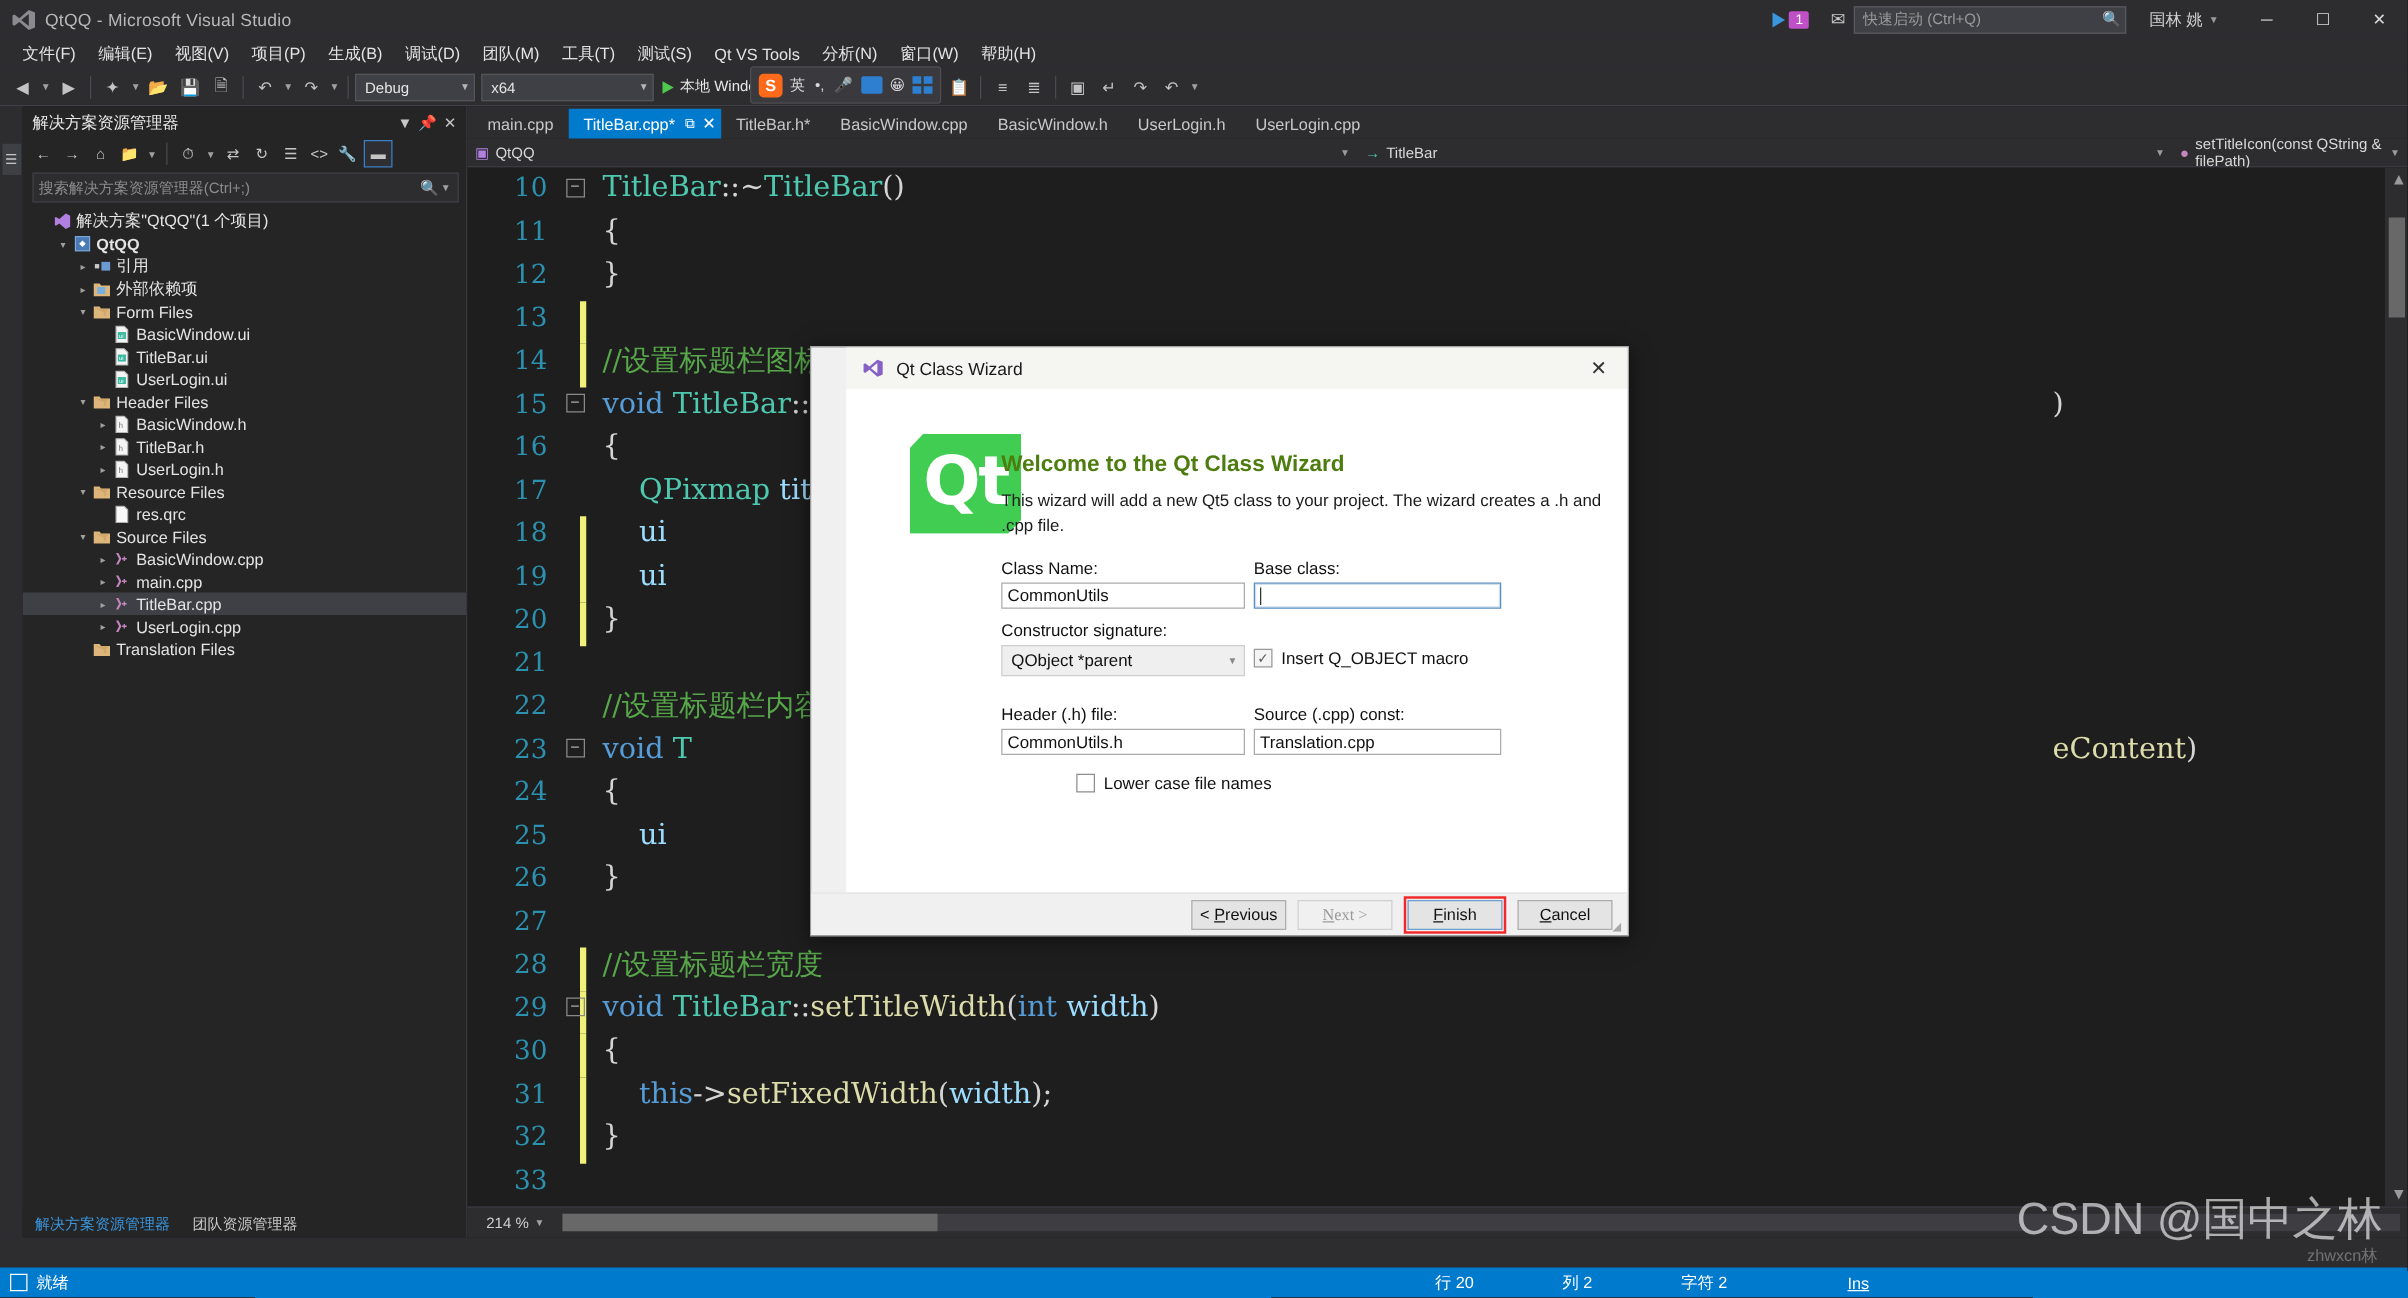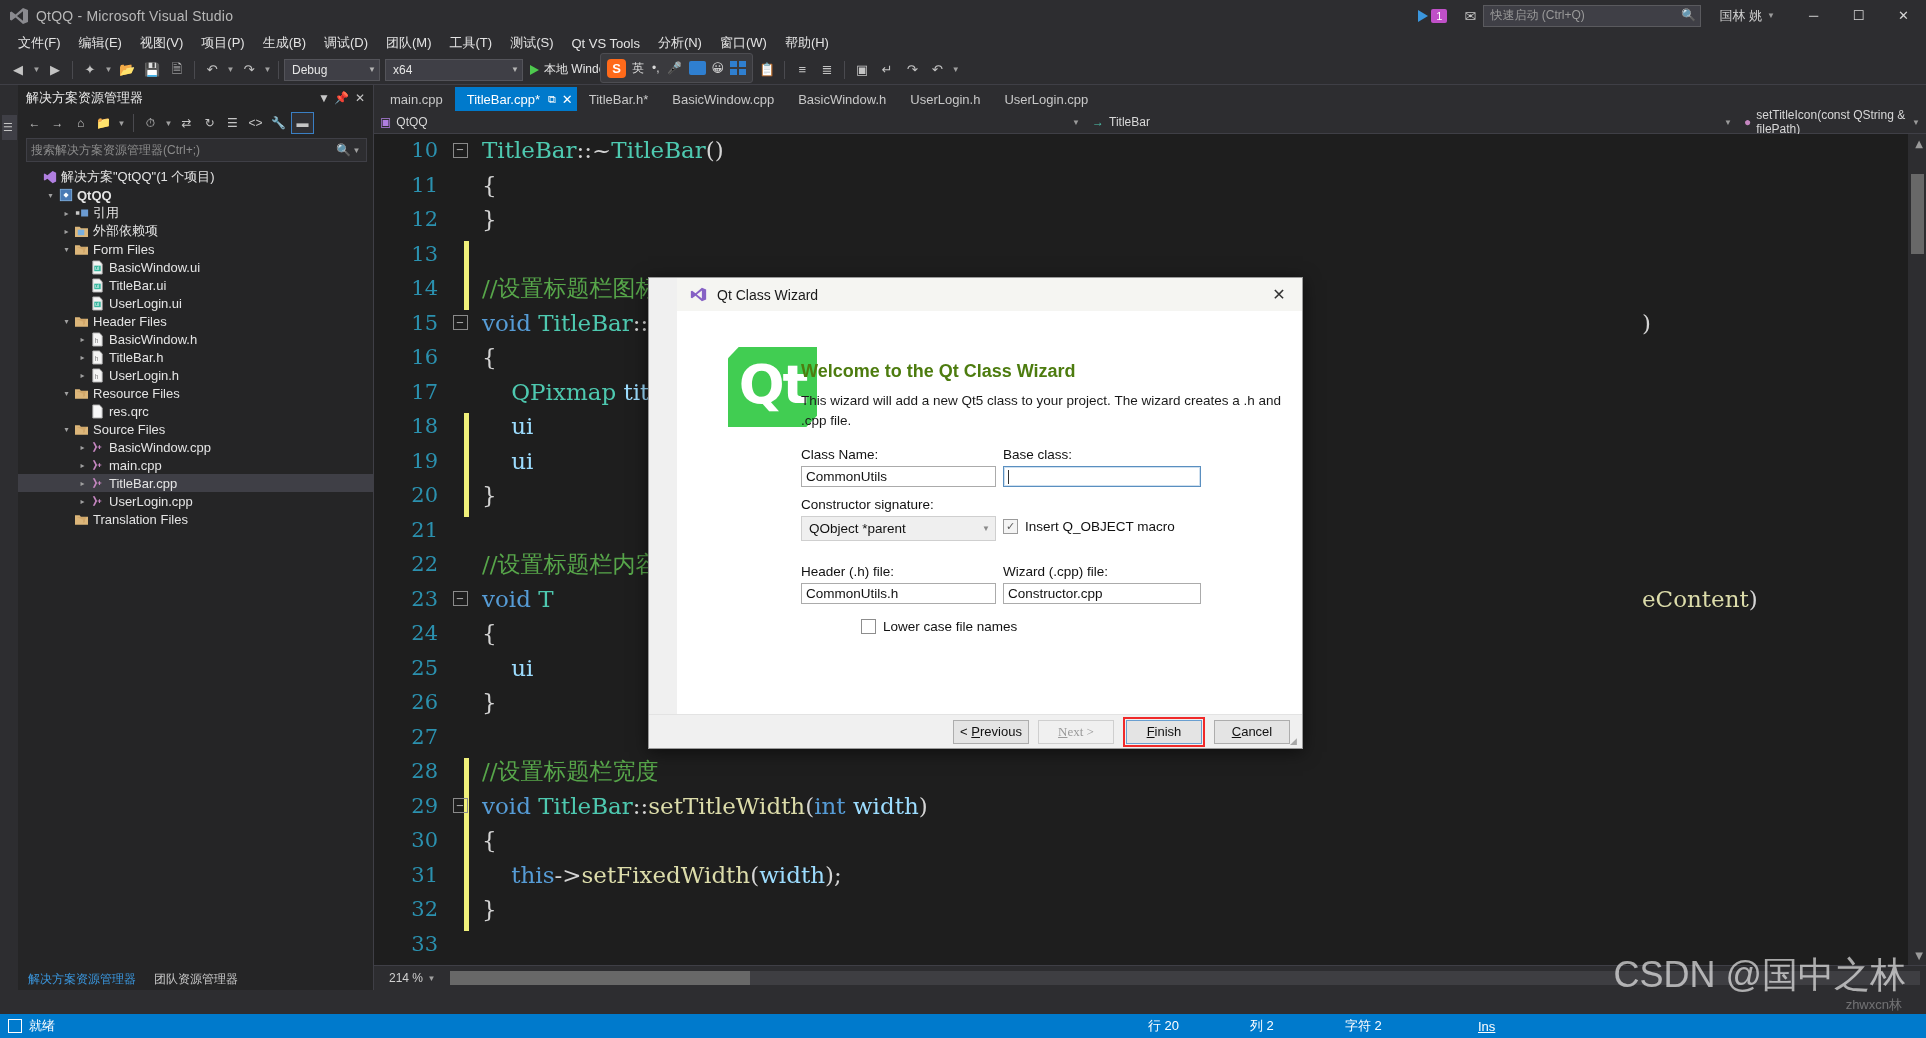--- a/index.html
+++ b/index.html
@@ -791,23 +791,23 @@
       <div class="cbx" style="left:326px;top:208px;">
         <span class="box checked">✓</span>
         <span>Insert Q_OBJECT macro</span>
       </div>
 
       <div class="fld-label" style="left:124px;top:253px;">Header (.h) file:</div>
       <div class="fld" style="left:124px;top:272px;width:195px;">
         <span>CommonUtils.h</span>
       </div>
 
-      <div class="fld-label" style="left:326px;top:253px;">Wizard (.cpp) file:</div>
+      <div class="fld-label" style="left:326px;top:253px;">Source (.cpp) const:</div>
       <div class="fld" style="left:326px;top:272px;width:198px;">
-        <span>Constructor.cpp</span>
+        <span>Translation.cpp</span>
       </div>
 
       <div class="cbx" style="left:136px;top:308px;margin-left:48px;">
         <span class="box empty"></span>
         <span>Lower case file names</span>
       </div>
     </div>
 
     <div class="dlg-foot">
       <div class="btn">

